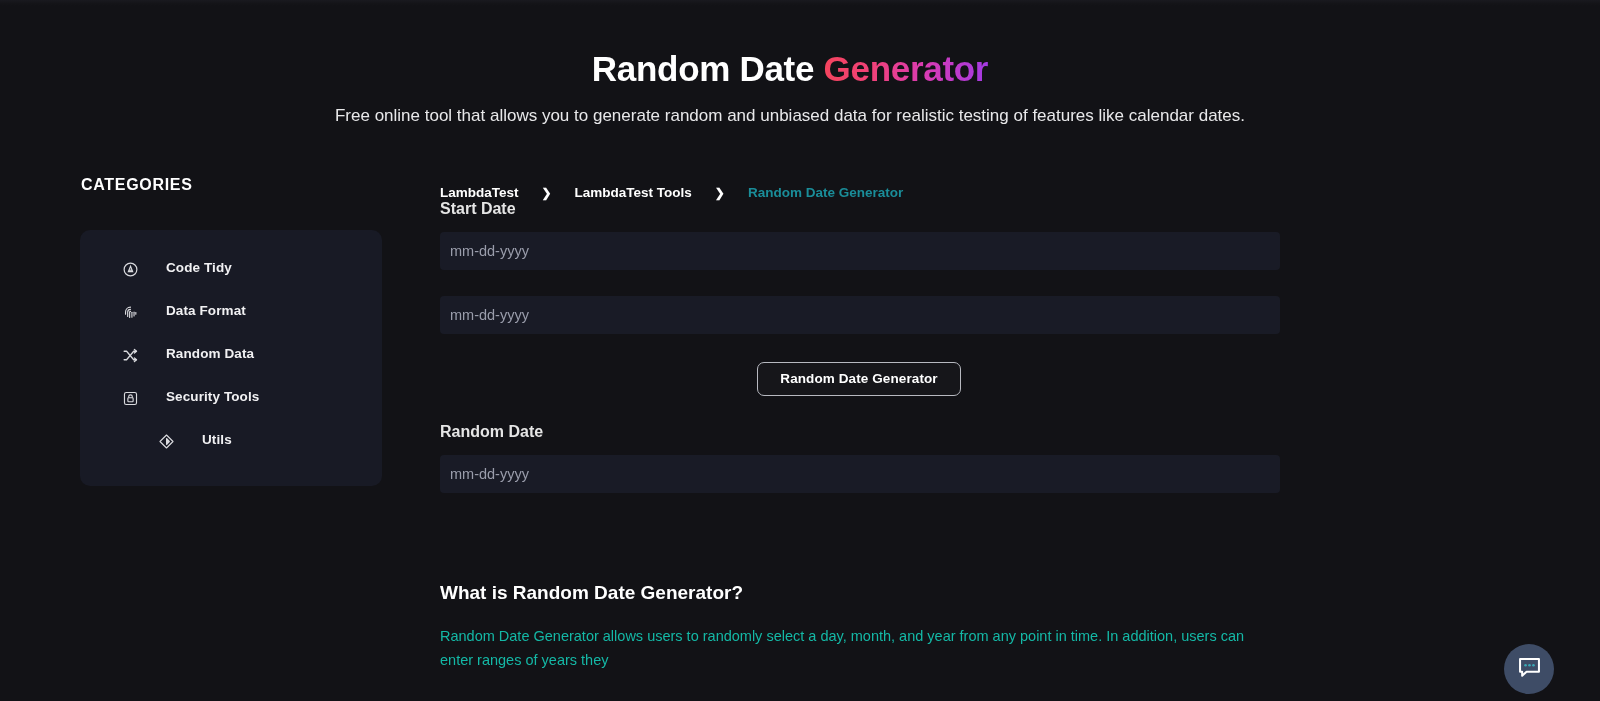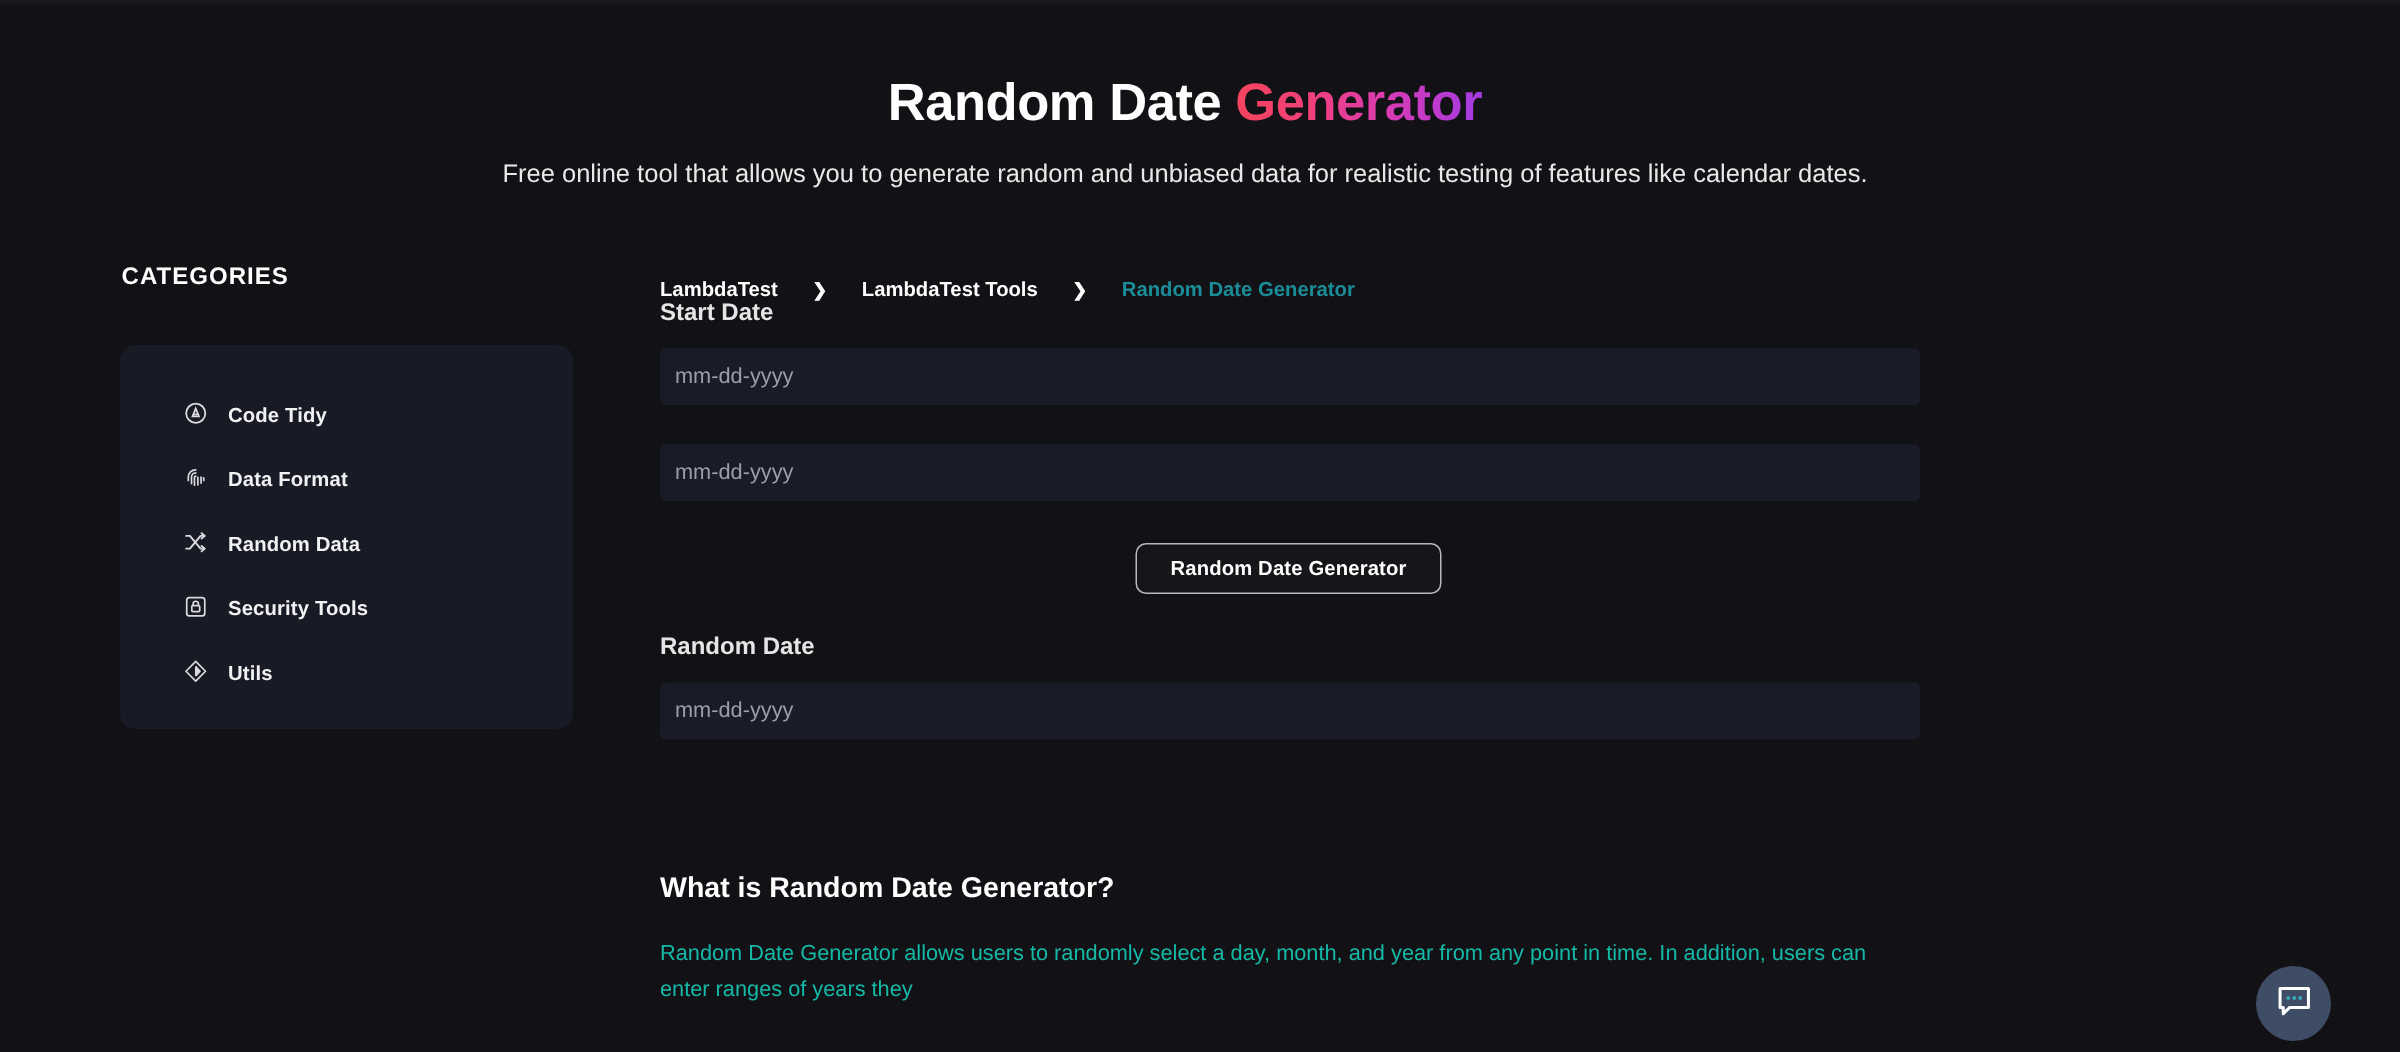--- a/index.html
+++ b/index.html
@@ -91,28 +91,28 @@
   .cat-card {
     background: #181a25;
     border-radius: 10px;
     padding: 30px 0 30px 0;
     width: 302px;
     min-height: 251px;
   }
 
   .cat-item {
     display: flex;
-    align-items: flex-end;
-    gap: 13px;
+    align-items: flex-start;
+    gap: 27px;
     padding: 0 0 0 41px;
     height: 24px;
     margin-bottom: 19px;
     cursor: pointer;
   }
-  .cat-item:last-child { margin-bottom: 0; }
+  .cat-item:last-child { margin-bottom: 0; margin-left: 36px; }
 
   .cat-item .ico {
     width: 18px;
     height: 18px;
     flex: 0 0 18px;
     display: flex;
     align-items: center;
     justify-content: center;
     color: #d9dade;
   }

